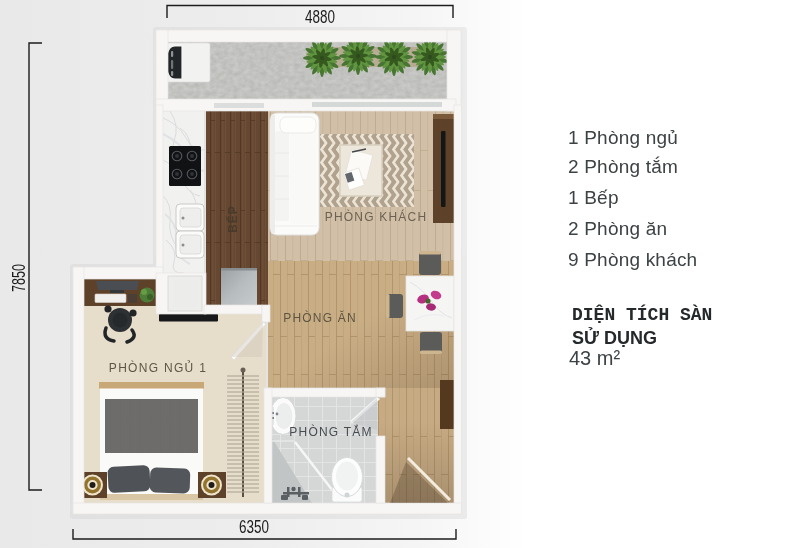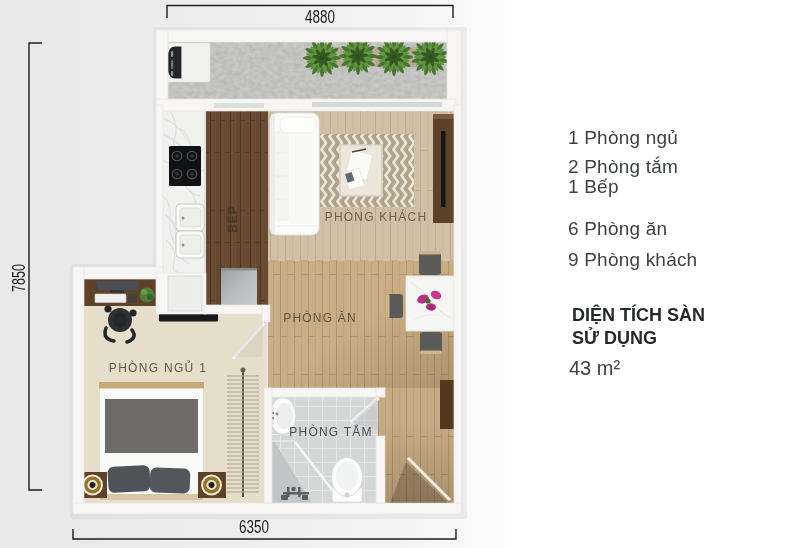--- a/index.html
+++ b/index.html
@@ -440,23 +440,23 @@
 <g stroke="#1c1c1c" stroke-width="1.4" fill="none">
   <path d="M73 529 L73 539 L456 539 L456 529"></path>
 </g>
 <text x="239" y="533" font-size="18" fill="#1c1c1c" textLength="30" lengthAdjust="spacingAndGlyphs">6350</text>
 </svg>
 
 <div class="lst" style="top:127px;">1 Phòng ngủ</div>
 
 <div class="lst" style="top:156px;">2 Phòng tắm</div>
 
-<div class="lst" style="top:176px;">1 Bếp</div>
-
-<div class="lst" style="top:218px;">6 Phòng ăn</div>
+<div class="lst" style="top:187px;">1 Bếp</div>
+
+<div class="lst" style="top:218px;">2 Phòng ăn</div>
 
 <div class="lst" style="top:249px;">9 Phòng khách</div>
 
-<div class="hd" style="top:305px;">DIỆN TÍCH SÀN</div>
+<div class="hd" style="top:305px;font-family:Liberation Mono, monospace;">DIỆN TÍCH SÀN</div>
 
 <div class="hd" style="top:328px;">SỬ DỤNG</div>
 
-<div class="ar" style="top:357px;text-align:right;">43 m²</div>
+<div class="ar" style="top:347px;text-align:right;">43 m²</div>
 
 </body></html>

